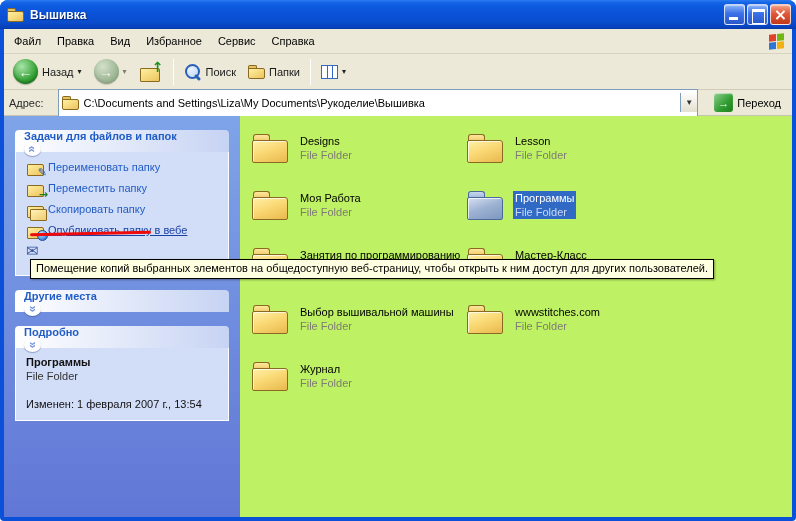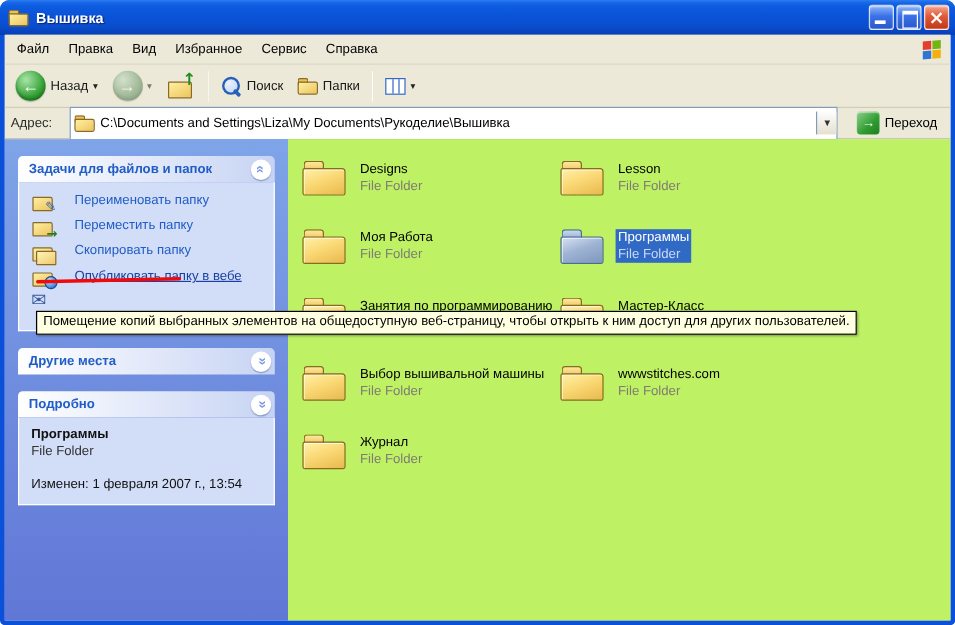--- a/index.html
+++ b/index.html
@@ -58,30 +58,30 @@
   .addr-combo { flex:1; height:28px; background:#fff; border:1px solid #7F9DB9; display:flex; align-items:center; gap:5px; padding-left:3px; cursor:text; }
   .combo-btn { margin-left:auto; width:17px; height:19px; border-left:1px solid #7F9DB9; background:linear-gradient(180deg,#FDFDFB,#E4E0D0); display:flex; align-items:center; justify-content:center; font-size:8px; color:#333; cursor:pointer; }
   .go-btn { display:flex; align-items:center; gap:4px; padding:0 6px 0 2px; cursor:pointer; }
   .go-icon { width:19px; height:19px; border-radius:3px; background:linear-gradient(135deg,#8CD08C,#2F9B2F 60%,#1E7F1E); color:#fff; font-weight:bold; display:flex; align-items:center; justify-content:center; box-shadow:inset 0 1px 1px rgba(255,255,255,.6); }
 
   
   .content { flex:1; min-height:0; display:flex; }
   .sidebar { width:236px; flex:none; padding:14px 11px; overflow:hidden;
     background:linear-gradient(180deg,#7FA4E8 0%,#6E8BDE 55%,#6177D6 100%); }
   .panel { margin-bottom:14px; }
-  .panel-header { height:22px; display:flex; align-items:center; justify-content:space-between; padding:0 3px 0 9px;
-    border-radius:4px 4px 0 0; background:linear-gradient(90deg,#FFFFFF 0%,#C6D3F3 100%); cursor:pointer; }
+  .panel-header { height:22px; display:flex; align-items:flex-start; justify-content:space-between; padding:0 3px 0 9px;
+    border-radius:4px 4px 0 0; background:linear-gradient(90deg,#FFFFFF 0%,#C6D3F3 100%); cursor:pointer;flex-direction:column; }
   .panel-title { color:#215DC6; font-weight:bold; }
   .chev { width:17px; height:17px; border-radius:50%; background:#fff; display:flex; align-items:center; justify-content:center; color:#7C97E0; box-shadow:0 1px 1px rgba(20,40,100,.35); }
   .chev i::before { content:"«"; font-weight:bold; font-size:12px; display:block; }
   .chev.up i { transform:rotate(90deg); display:block; }
   .chev.down i { transform:rotate(-90deg); display:block; }
   .panel-body { background:#D2DDF8; border:1px solid #fff; border-top:none; padding:8px 6px 10px 10px; }
 
-  .task-item { display:flex; align-items:flex-start; gap:16px; margin-bottom:5px; color:#215DC6; line-height:14px; cursor:pointer; }
+  .task-item { display:flex; align-items:flex-start; gap:2px; margin-bottom:5px; color:#215DC6; line-height:14px; cursor:pointer; }
   .task-item.highlighted { color:#1941A5; }
   .task-item.highlighted .task-label { text-decoration:underline; }
   .panel-body .task-item:nth-of-type(6) { margin-top:30px; }
 
   .task-icon { width:20px; height:16px; position:relative; flex:none; }
   .task-icon::before { content:""; position:absolute; left:1px; top:4px; width:15px; height:10px;
     background:linear-gradient(150deg,#FFEFA0,#ECC45E); border:1px solid #8A6A20; border-radius:1px 2px 1px 1px; }
   .task-icon::after { position:absolute; font:bold 10px "DejaVu Sans",sans-serif; }
   .rename-icon::after { content:"✎"; color:#2F5FB0; right:-1px; bottom:-3px; font-size:11px; }
   .move-icon::after { content:"→"; color:#1F7F1F; right:-2px; bottom:-4px; font-size:11px; }

